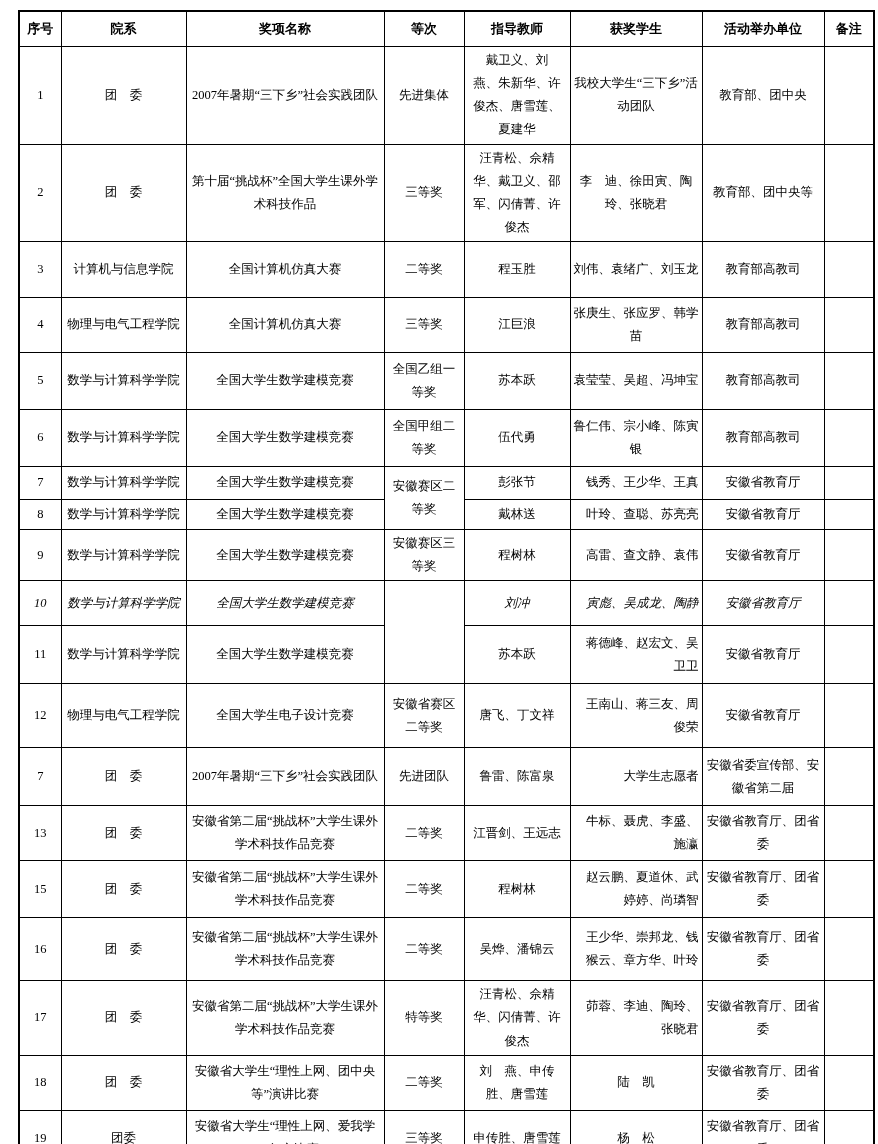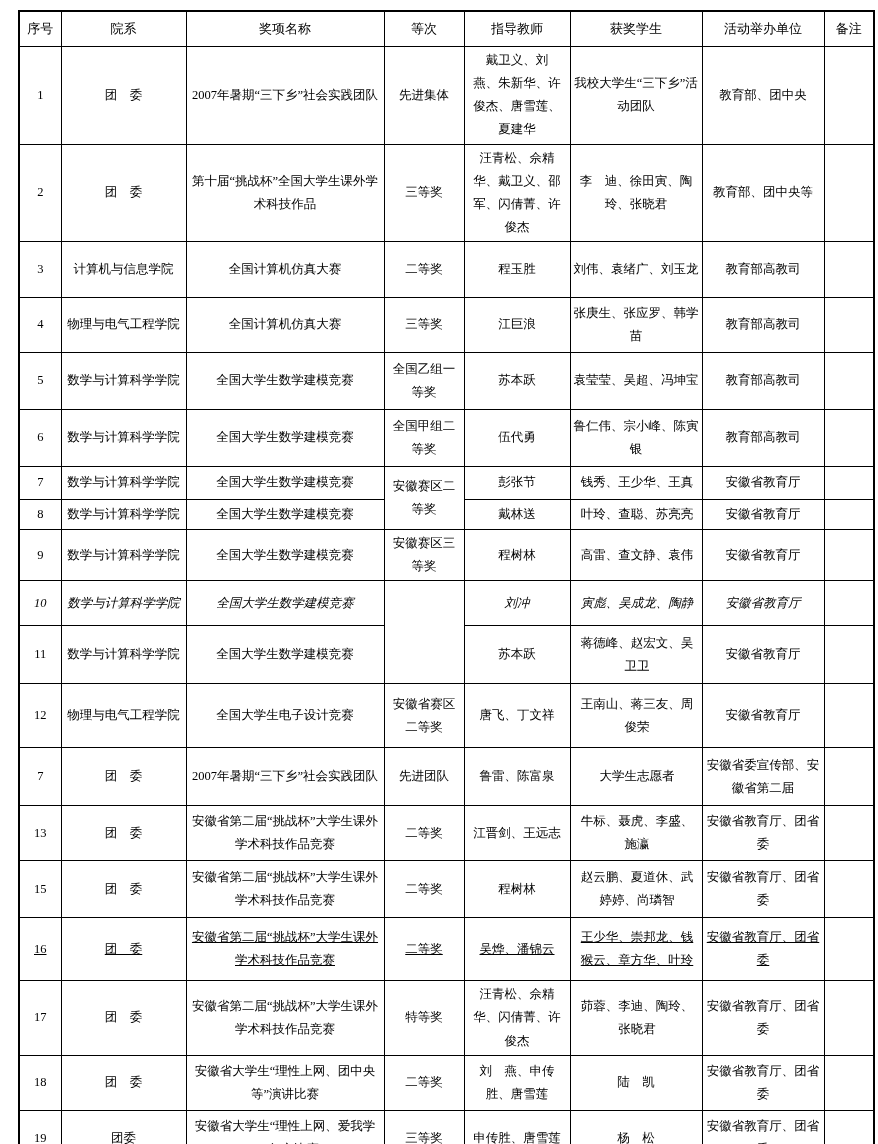--- a/index.html
+++ b/index.html
@@ -29,31 +29,31 @@
     padding: 2px 3px;
     font-size: 12.5px;
     line-height: 1.85;
     text-align: center;
     vertical-align: middle;
     word-break: break-all;
     overflow: hidden;
   }
   table.awards th {
     font-size: 13px;
-    font-weight: normal;
+    font-weight: bold;
     height: 28px;
     line-height: 1.25;
     padding: 3px 2px;
   }
   td.c-award {
     text-align: left;
     padding-left: 6px;
   }
   td.c-students.left {
-    text-align: center;
+    text-align: right;
     padding-left: 5px;
   }
   col.w-no      { width: 42px; }
   col.w-dept    { width: 125px; }
   col.w-award   { width: 198px; }
   col.w-level   { width: 80px; }
   col.w-teach   { width: 106px; }
   col.w-stud    { width: 132px; }
   col.w-org     { width: 122px; }
   col.w-note    { width: 50px; }
@@ -227,21 +227,21 @@
         <tr style="height: 57px;">
           <td class="c-no">15</td>
           <td class="c-dept">团　委</td>
           <td class="c-award">安徽省第二届“挑战杯”大学生课外学术科技作品竞赛</td>
           <td class="c-level" rowspan="1">二等奖</td>
           <td class="c-teachers">程树林</td>
           <td class="c-students left">赵云鹏、夏道休、武婷婷、尚璘智</td>
           <td class="c-org">安徽省教育厅、团省委</td>
           <td class="c-note"></td>
         </tr>
-        <tr style="height: 63px; text-decoration: underline;">
+        <tr style="height: 63px;">
           <td class="c-no">16</td>
           <td class="c-dept">团　委</td>
           <td class="c-award">安徽省第二届“挑战杯”大学生课外学术科技作品竞赛</td>
           <td class="c-level" rowspan="1">二等奖</td>
           <td class="c-teachers">吴烨、潘锦云</td>
           <td class="c-students left">王少华、崇邦龙、钱猴云、章方华、叶玲</td>
           <td class="c-org">安徽省教育厅、团省委</td>
           <td class="c-note"></td>
         </tr>
         <tr style="height: 70px;">

